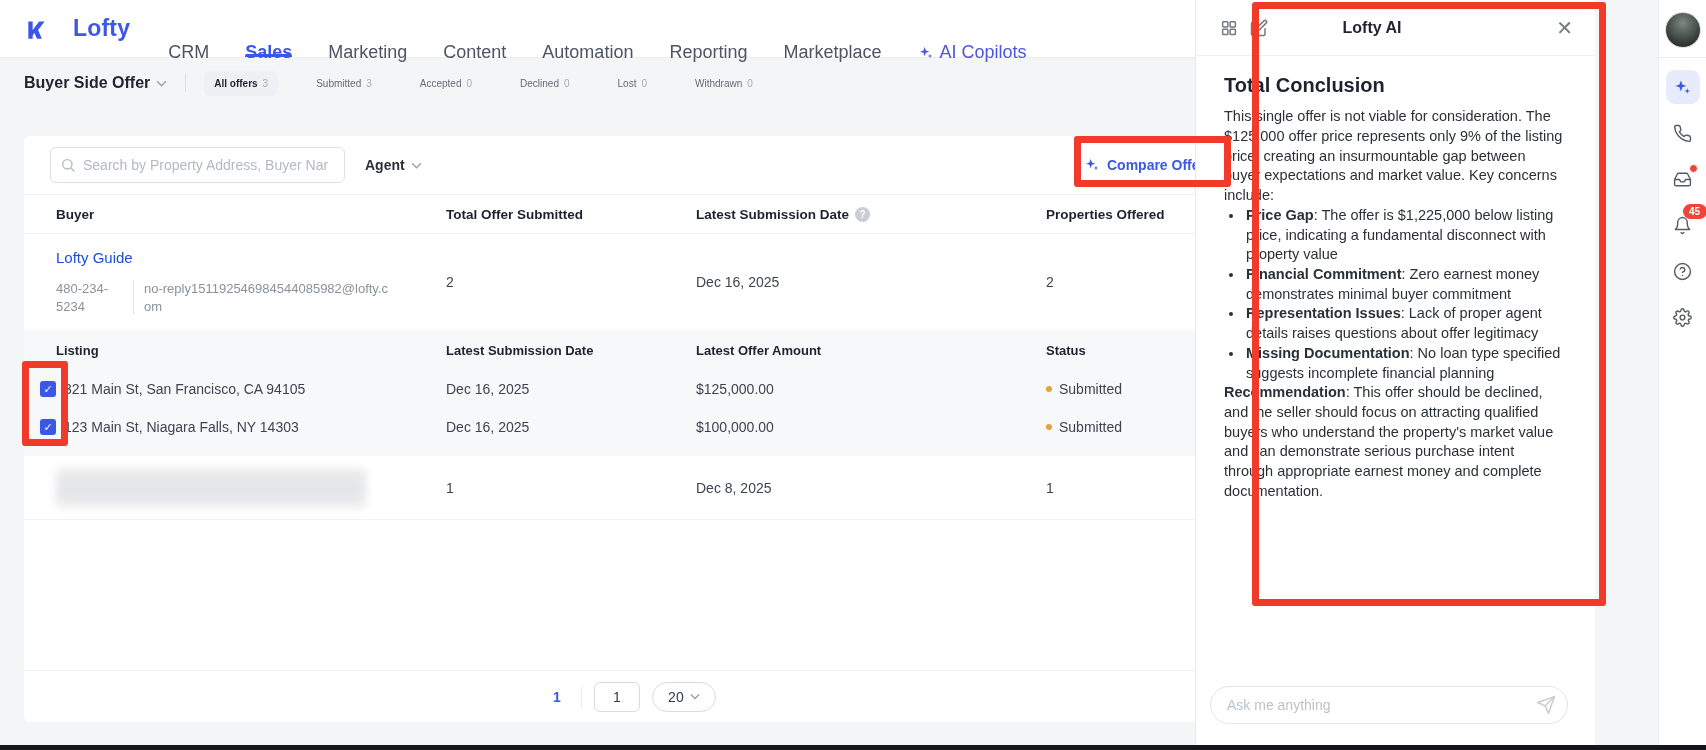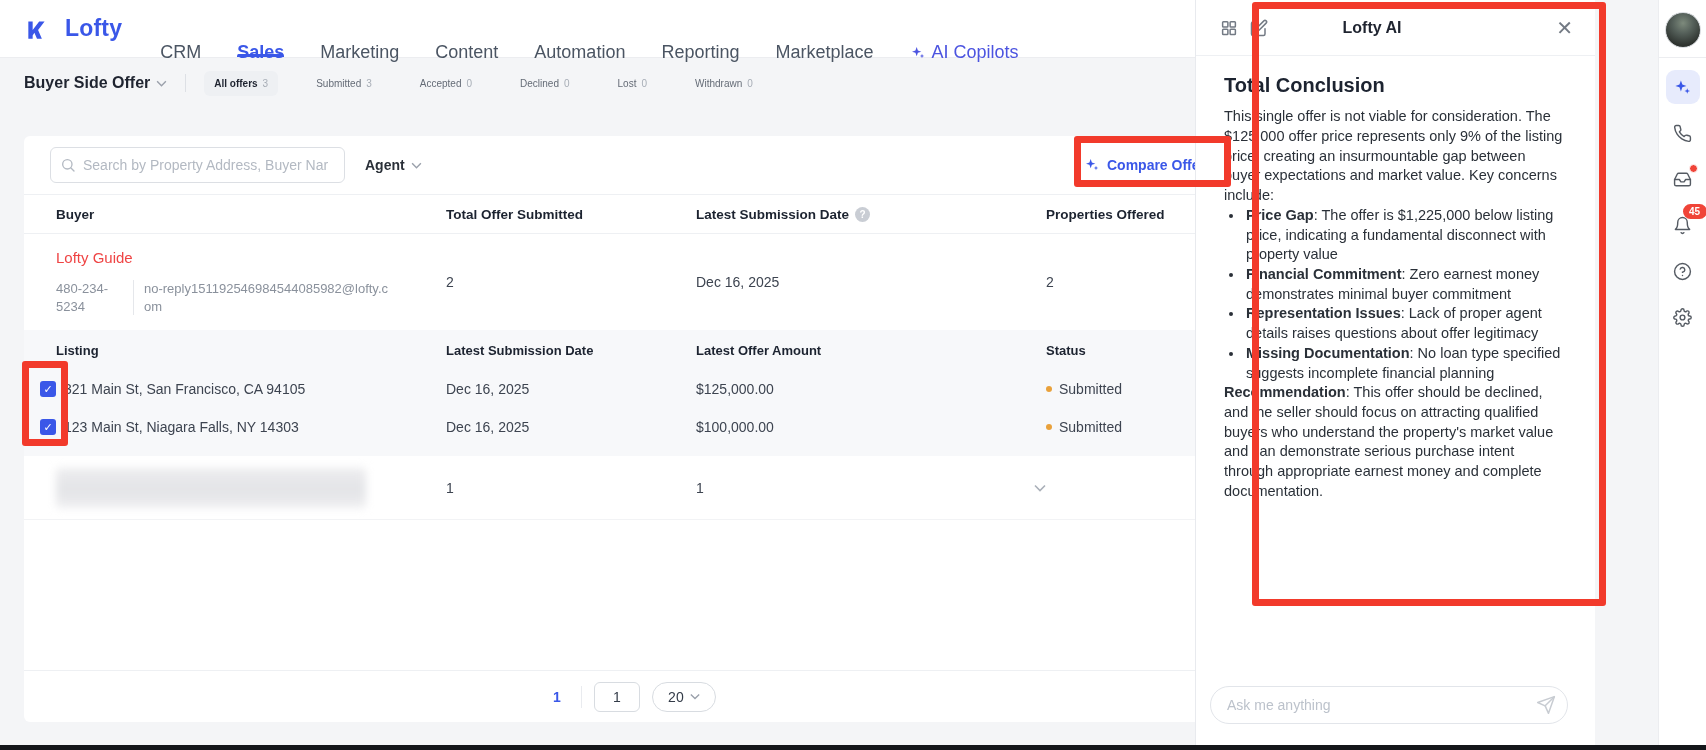--- a/index.html
+++ b/index.html
@@ -3,21 +3,21 @@
 <meta charset="utf-8">
 <style>
   * { margin:0; padding:0; box-sizing:border-box; }
   html,body { width:1706px; height:750px; }
   body { font-family:"Liberation Sans", sans-serif; background:#f4f5f7; color:#333b48; }
   .app { position:relative; width:1706px; height:750px; overflow:hidden; background:#f4f5f7; }
 
   
   .topbar { position:absolute; left:0; top:0; width:1258px; height:58px; background:#fff;
             border-bottom:1px solid #ecedf0; display:flex; align-items:stretch; padding:0 24px; z-index:2; }
-  .logo { display:flex; align-items:center; gap:15px; margin-right:38px; }
+  .logo { display:flex; align-items:center; gap:23px; margin-right:38px; }
   .logo svg { display:block; }
   .logo-text { font-size:23px; font-weight:700; color:#3a57e8; letter-spacing:.2px; }
   .nav { display:flex; align-items:stretch; gap:36px; }
   .nav-item { position:relative; display:flex; align-items:center; font-size:18px; color:#4b5563;
               cursor:pointer; text-decoration:none;margin-top:48px; }
   .nav-item.active { color:#3a57e8; font-weight:600; }
   .nav-item.active::after { content:""; position:absolute; left:0; right:0; bottom:0; height:3px; background:#3a57e8; border-radius:2px 2px 0 0; }
   .nav-item.ai { color:#4c54e0; gap:6px; font-weight:500; }
   .top-search { margin-left:auto; display:flex; align-items:center; color:#8a919c; cursor:pointer; }
 
@@ -47,21 +47,21 @@
                  font-size:14px; font-weight:600; font-family:inherit; cursor:pointer; padding:8px 10px; }
 
   .grid-row { display:grid; grid-template-columns:390px 250px 350px 1fr; align-items:center; padding:0 24px 0 32px; }
   .thead { height:40px; border-top:1px solid #eef0f3; border-bottom:1px solid #eef0f3;
            font-size:13.5px; font-weight:700; color:#1c2330; }
   .with-help { display:flex; align-items:center; gap:6px; }
   .help-dot { width:15px; height:15px; border-radius:50%; background:#c9cdd4; color:#fff; font-size:10px; font-weight:700;
               display:flex; align-items:center; justify-content:center; cursor:pointer; }
 
   .buyer-row { height:96px; font-size:14px; color:#3d4450; }
-  .buyer-name { font-size:15px; color:#ef4444; margin-bottom:14px; }
+  .buyer-name { font-size:15px; color:#1d4ed8; margin-bottom:14px; }
   .buyer-contact { display:flex; align-items:flex-start; font-size:13px; color:#8a919c; }
   .buyer-phone { width:78px; padding-right:10px; border-right:1px solid #e5e7eb; line-height:1.35; }
   .buyer-email { padding-left:10px; width:255px; word-break:break-all; line-height:1.35; }
   .props-cell { display:flex; align-items:center; justify-content:space-between; }
   .chev { color:#aab0b9; cursor:pointer; display:flex; }
 
   .subtable { background:#f7f8fa; padding-bottom:10px; }
   .sub-head { height:40px; font-size:13px; font-weight:700; color:#1c2330; }
   .sub-row { height:38px; font-size:14px; color:#3d4450; grid-template-columns:406px 250px 350px 1fr; padding-left:16px; }
   .listing-cell { display:flex; align-items:center; gap:8px; }
@@ -279,20 +279,21 @@
           <span>Submitted</span>
         </div>
       </div>
     </div>
 
     <div class="grid-row redacted-row">
       <div>
           <div class="blur-block"></div>
         </div>
       <div>1</div>
+      <div>Dec 8, 2025</div>
       <div class="props-cell">
         <span>1</span>
         <span class="chev">
           <svg width="12" height="8" viewBox="0 0 12 8" fill="none" stroke="currentColor" stroke-width="1.6">
               <path d="M1 1.5l5 5 5-5"></path>
             </svg>
         </span>
       </div>
     </div>
 

